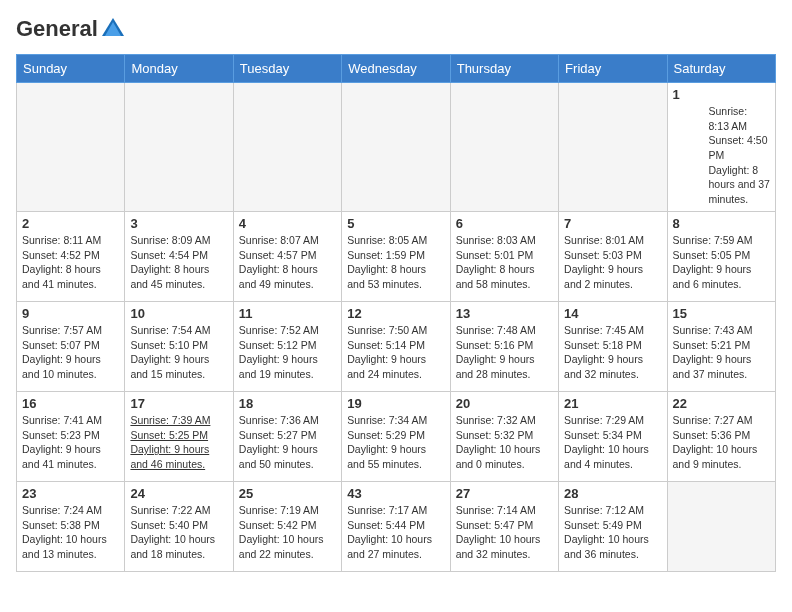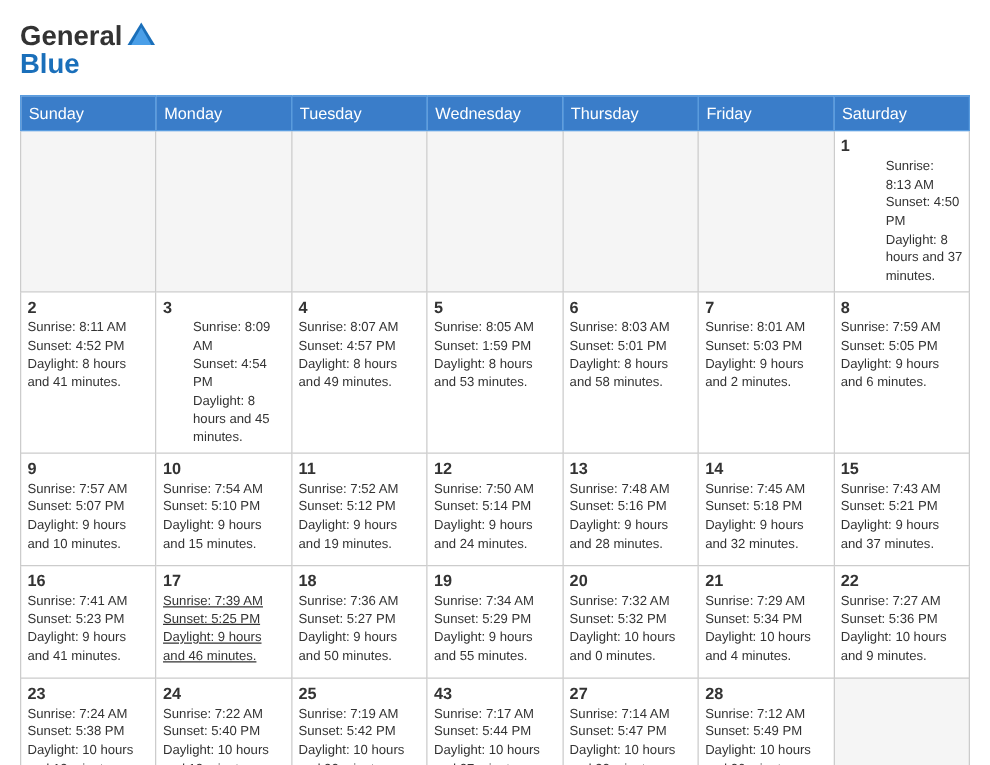--- a/index.html
+++ b/index.html
@@ -78,21 +78,20 @@
 <div class="header">
   <div class="logo">
     <div>
       <div style="display:flex;align-items:center;">
         <span class="logo-general" style="font-size:22px;font-weight:bold;color:#333;">General</span>
         <svg width="26" height="26" viewBox="0 0 26 26" style="margin:0 2px;">
           <polygon points="13,2 24,20 2,20" fill="#1a6fba"></polygon>
           <polygon points="13,6 21,20 5,20" fill="#4a9fe8"></polygon>
         </svg>
       </div>
-      <div style="font-size:22px;font-weight:bold;color:#1a6fba;margin-top:-4px;">Blue</div>
     </div>
   </div>
   <div class="title-block">
     <div class="month-title"></div>
     <div class="location"></div>
   </div>
 </div>
 
 <table class="calendar">
   <thead>
@@ -123,21 +122,21 @@
       </tr>
       <tr>
         <td>
           <span class="day-num">2</span>
           <div class="day-info" style="white-space: pre-line;">Sunrise: 8:11 AM
 Sunset: 4:52 PM
 Daylight: 8 hours and 41 minutes.</div>
         </td>
         <td>
           <span class="day-num">3</span>
-          <div class="day-info" style="white-space: pre-line; margin-left: 24px;">Sunrise: 8:09 AM
+          <div class="day-info" style="white-space: pre-line;">Sunrise: 8:09 AM
 Sunset: 4:54 PM
 Daylight: 8 hours and 45 minutes.</div>
         </td>
         <td>
           <span class="day-num">4</span>
           <div class="day-info" style="white-space: pre-line;">Sunrise: 8:07 AM
 Sunset: 4:57 PM
 Daylight: 8 hours and 49 minutes.</div>
         </td>
         <td>

